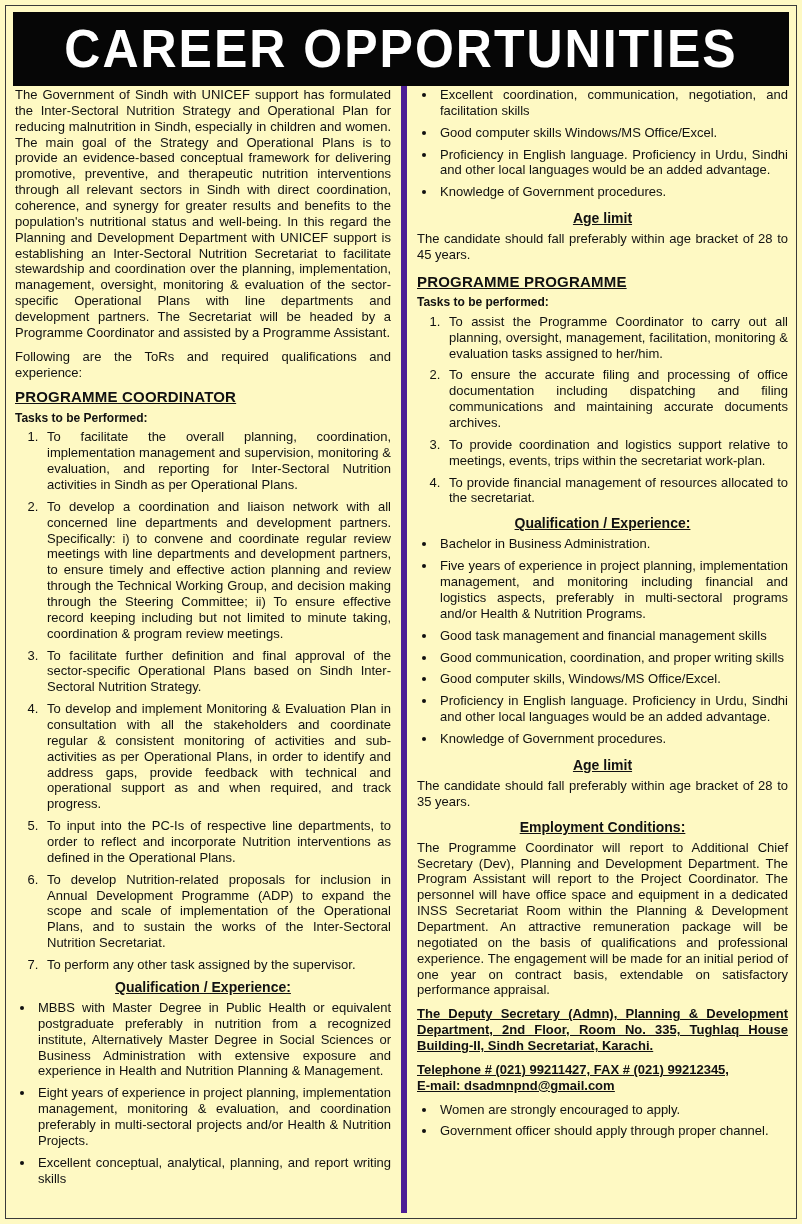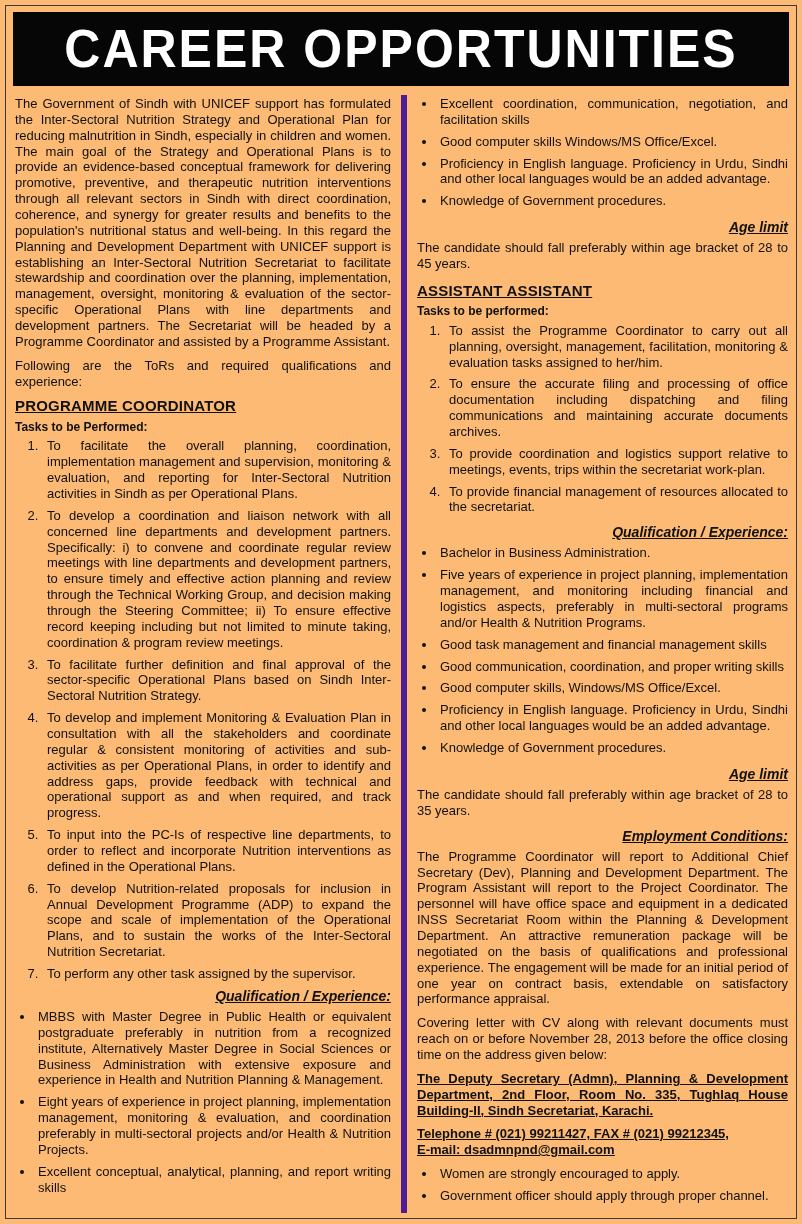--- a/index.html
+++ b/index.html
@@ -1,19 +1,19 @@
 <!DOCTYPE html>
 <html><head>
 <meta charset="utf-8">
 <style>
   html, body { margin:0; padding:0; background:#e9e9e6; }
   .page {
     position:relative;
     width:802px; height:1224px;
-    background:#fdba74;
+    background:#fef9c3;
     box-sizing:border-box;
     padding:5px;
     font-family:"Liberation Sans", sans-serif;
     color:#111;
     overflow:hidden;
   }
   .ad {
     box-sizing:border-box;
     width:100%; height:100%;
     border:1px solid #3a3a3a;
@@ -31,21 +31,20 @@
     color:#ffffff;
     font-size:50px;
     font-weight:bold;
     letter-spacing:2px;
     white-space:nowrap;
     transform:scaleY(1.08);
   }
   .columns {
     flex:1 1 auto;
     display:flex;
-    margin-top:9px;
     min-height:0;
   }
   .col {
     width:50%;
     box-sizing:border-box;
     font-size:13px;
     line-height:1.22;
     text-align:justify;
     overflow:hidden;
   }
@@ -63,22 +62,21 @@
   }
   .sub-title {
     font-size:12px; font-weight:bold;
     margin:0 0 4px 0;
     text-align:left;
   }
   .h-underline {
     font-size:14px; font-weight:bold;
     text-decoration:underline;
     margin:1px 0 4px 0;
-    text-align:right;
-    font-style:italic;
+    text-align:center;
   }
   ol.tasks {
     margin:0 0 2px 0;
     padding-left:27px;
   }
   ol.tasks li { margin:0 0 6px 0; padding-left:5px; }
   ul.bullets {
     margin:0 0 3px 0;
     padding-left:20px;
     list-style:disc;
@@ -128,21 +126,21 @@
         <ul class="bullets">
           <li>Excellent coordination, communication, negotiation, and facilitation skills</li>
           <li>Good computer skills Windows/MS Office/Excel.</li>
           <li>Proficiency in English language. Proficiency in Urdu, Sindhi and other local languages would be an added advantage.</li>
           <li>Knowledge of Government procedures.</li>
         </ul>
 
         <div class="h-underline">Age limit</div>
         <p>The candidate should fall preferably within age bracket of 28 to 45 years.</p>
 
-        <div class="sec-title">ASSISTANT ASSISTANT</div>
+        <div class="sec-title">PROGRAMME PROGRAMME</div>
         <div class="sub-title">Tasks to be performed:</div>
 
         <ol class="tasks">
           <li>To assist the Programme Coordinator to carry out all planning, oversight, management, facilitation, monitoring &amp; evaluation tasks assigned to her/him.</li>
           <li>To ensure the accurate filing and processing of office documentation including dispatching and filing communications and maintaining accurate documents archives.</li>
           <li>To provide coordination and logistics support relative to meetings, events, trips within the secretariat work-plan.</li>
           <li>To provide financial management of resources allocated to the secretariat.</li>
         </ol>
 
         <div class="h-underline">Qualification / Experience:</div>
@@ -155,21 +153,20 @@
           <li>Proficiency in English language. Proficiency in Urdu, Sindhi and other local languages would be an added advantage.</li>
           <li>Knowledge of Government procedures.</li>
         </ul>
 
         <div class="h-underline">Age limit</div>
         <p>The candidate should fall preferably within age bracket of 28 to 35 years.</p>
 
         <div class="h-underline">Employment Conditions:</div>
         <p>The Programme Coordinator will report to Additional Chief Secretary (Dev), Planning and Development Department. The Program Assistant will report to the Project Coordinator. The personnel will have office space and equipment in a dedicated INSS Secretariat Room within the Planning &amp; Development Department. An attractive remuneration package will be negotiated on the basis of qualifications and professional experience. The engagement will be made for an initial period of one year on contract basis, extendable on satisfactory performance appraisal.</p>
 
-        <p>Covering letter with CV along with relevant documents must reach on or before November 28, 2013 before the office closing time on the address given below:</p>
 
         <p class="bold">The Deputy Secretary (Admn), Planning &amp; Development Department, 2nd Floor, Room No. 335, Tughlaq House Building-II, Sindh Secretariat, Karachi.</p>
 
         <p class="bold">
           <span>Telephone # (021) 99211427, FAX # (021) 99212345,</span><br>
           <span>E-mail: </span><span class="email">dsadmnpnd@gmail.com</span>
         </p>
 
         <ul class="bullets">
           <li>Women are strongly encouraged to apply.</li>

